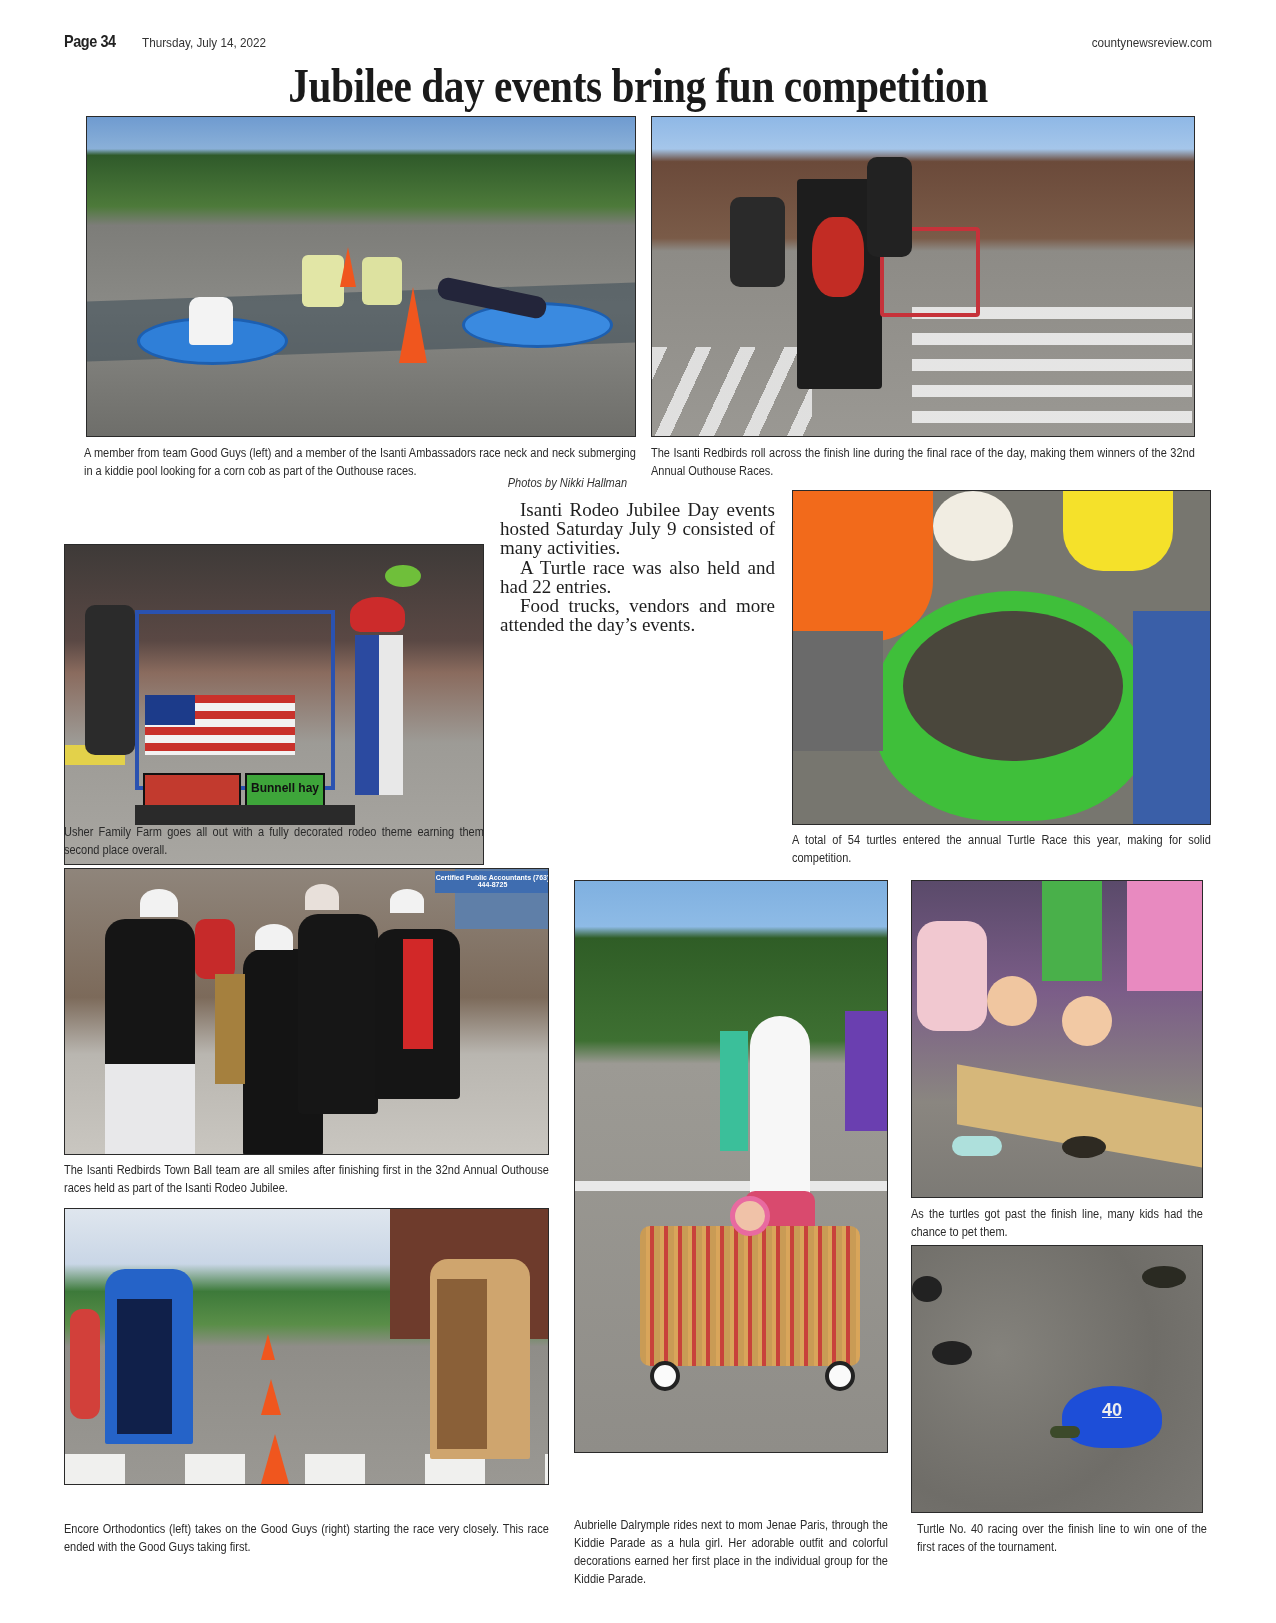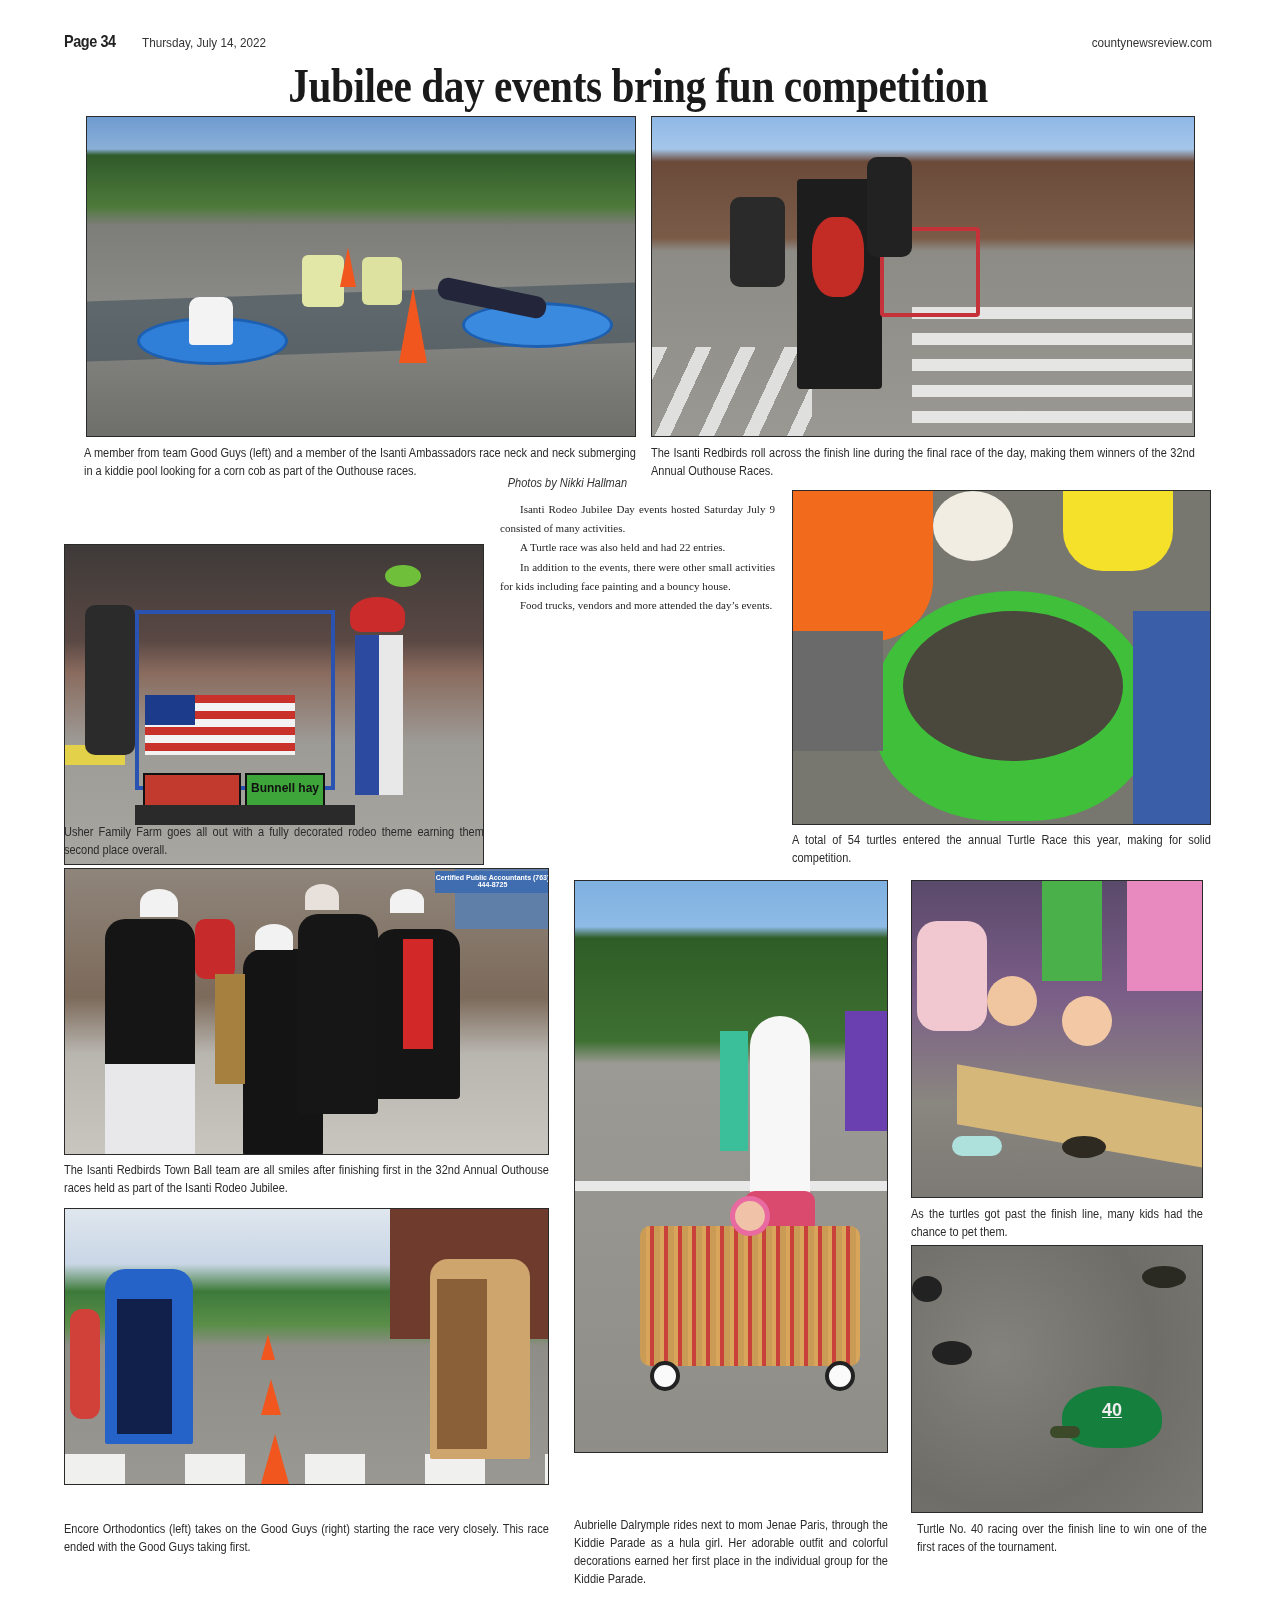--- a/index.html
+++ b/index.html
@@ -7,21 +7,21 @@
   .abs{position:absolute;}
   .folio-page{font-family:"Liberation Sans",sans-serif;font-weight:bold;font-size:17px;color:#222;letter-spacing:-0.5px;transform:scaleX(0.85);transform-origin:left top;}
   .folio-date{font-size:13px;color:#333;transform:scaleX(0.9);transform-origin:left top;}
   .folio-site{font-size:13px;color:#333;text-align:right;transform:scaleX(0.9);transform-origin:right top;}
   .headline{font-family:"Liberation Serif",serif;font-weight:bold;font-size:48px;color:#1a1a1a;text-align:center;letter-spacing:-0.5px;transform:scaleX(0.86);transform-origin:center top;white-space:nowrap;}
   .photo{position:absolute;border:1.5px solid #2a2a2a;box-sizing:border-box;overflow:hidden;}
   .photo .ph{position:absolute;inset:0;}
   .caption{position:absolute;font-family:"Liberation Sans",sans-serif;font-size:12.5px;line-height:18px;color:#2a2a2a;text-align:justify;}
   .caption span{display:block;transform:scaleX(0.88);transform-origin:left top;width:113.6%;}
   .credit{font-style:italic;font-size:12.5px;color:#333;transform:scaleX(0.88);transform-origin:right top;text-align:right;}
-  .body-text{position:absolute;font-family:"Liberation Serif",serif;font-size:11px;line-height:19.2px;color:#1e1e1e;text-align:justify;}
+  .body-text{position:absolute;font-family:"Liberation Serif",serif;font-size:19px;line-height:19.2px;color:#1e1e1e;text-align:justify;}
   .body-text p{margin:0;text-indent:20px;}
   .shape{position:absolute;}
 </style>
 </head>
 <body>
 
 <div class="abs folio-page" style="left:64px;top:32px;">Page 34</div>
 <div class="abs folio-date" style="left:142px;top:35px;">Thursday, July 14, 2022</div>
 <div class="abs folio-site" style="right:64px;top:35px;width:300px;">countynewsreview.com</div>
 
@@ -73,21 +73,20 @@
   <div class="shape" style="left:320px;top:20px;width:36px;height:22px;background:#6fbf3a;border-radius:50%;"></div>
   <div class="shape" style="left:70px;top:260px;width:220px;height:20px;background:#2a2a2a;"></div>
 </div>
 <div class="caption" style="left:64px;top:823px;width:420px;">
     <span>Usher Family Farm goes all out with a fully decorated rodeo theme earning them second place overall.</span>
   </div>
 
 <div class="body-text" style="left:500px;top:500px;width:275px;">
   <p>Isanti Rodeo Jubilee Day events hosted Saturday July 9 consisted of many activities.</p>
   <p>A Turtle race was also held and had 22 entries.</p>
-  <p>In addition to the events, there were other small activities for kids including face painting and a bouncy house.</p>
   <p>Food trucks, vendors and more attended the day’s events.</p>
 </div>
 
 <div class="photo" style="left:792px;top:490px;width:419px;height:335px;">
   <div class="ph" style="background:#77766f;"></div>
   <div class="shape" style="left:0;top:0;width:140px;height:150px;background:#f26a1b;border-radius:0 0 60px 0;"></div>
   <div class="shape" style="left:270px;top:0;width:110px;height:80px;background:#f5e12a;border-radius:0 0 40px 40px;"></div>
   <div class="shape" style="left:80px;top:100px;width:280px;height:230px;background:#3fbf3a;border-radius:50% 50% 44% 44%;"></div>
   <div class="shape" style="left:110px;top:120px;width:220px;height:150px;background:#4a473c;border-radius:50%;"></div>
   <div class="shape" style="left:340px;top:120px;width:79px;height:215px;background:#3a5fa8;"></div>
@@ -162,21 +161,21 @@
   <div class="shape" style="left:75px;top:95px;width:50px;height:50px;background:#f0c6a0;border-radius:50%;"></div>
   <div class="shape" style="left:150px;top:115px;width:50px;height:50px;background:#f2c9a4;border-radius:50%;"></div>
   <div class="shape" style="left:40px;top:255px;width:50px;height:20px;background:#aee0dc;border-radius:10px;"></div>
 </div>
 <div class="caption" style="left:911px;top:1205px;width:292px;">
     <span>As the turtles got past the finish line, many kids had the chance to pet them.</span>
   </div>
 
 <div class="photo" style="left:911px;top:1245px;width:292px;height:268px;">
   <div class="ph" style="background:radial-gradient(circle at 30% 40%,#84827c 0,#6f6d68 60%,#7a7873 100%);"></div>
-  <div class="shape" style="left:150px;top:140px;width:100px;height:62px;background:#15803d;border-radius:50% 50% 40% 40%;color:#eee;font:bold 18px 'Liberation Sans',sans-serif;text-align:center;padding-top:14px;box-sizing:border-box;text-decoration:underline;">40</div>
+  <div class="shape" style="left:150px;top:140px;width:100px;height:62px;background:#1d4ed8;border-radius:50% 50% 40% 40%;color:#eee;font:bold 18px 'Liberation Sans',sans-serif;text-align:center;padding-top:14px;box-sizing:border-box;text-decoration:underline;">40</div>
   <div class="shape" style="left:138px;top:180px;width:30px;height:12px;background:#3c4a2a;border-radius:6px;"></div>
   <div class="shape" style="left:0;top:30px;width:30px;height:26px;background:#222;border-radius:50%;"></div>
   <div class="shape" style="left:20px;top:95px;width:40px;height:24px;background:#222;border-radius:50%;"></div>
   <div class="shape" style="left:230px;top:20px;width:44px;height:22px;background:#2a2a22;border-radius:50%;"></div>
 </div>
 <div class="caption" style="left:917px;top:1520px;width:290px;">
     <span>Turtle No. 40 racing over the finish line to win one of the first races of the tournament.</span>
   </div>
 
 </body></html>

